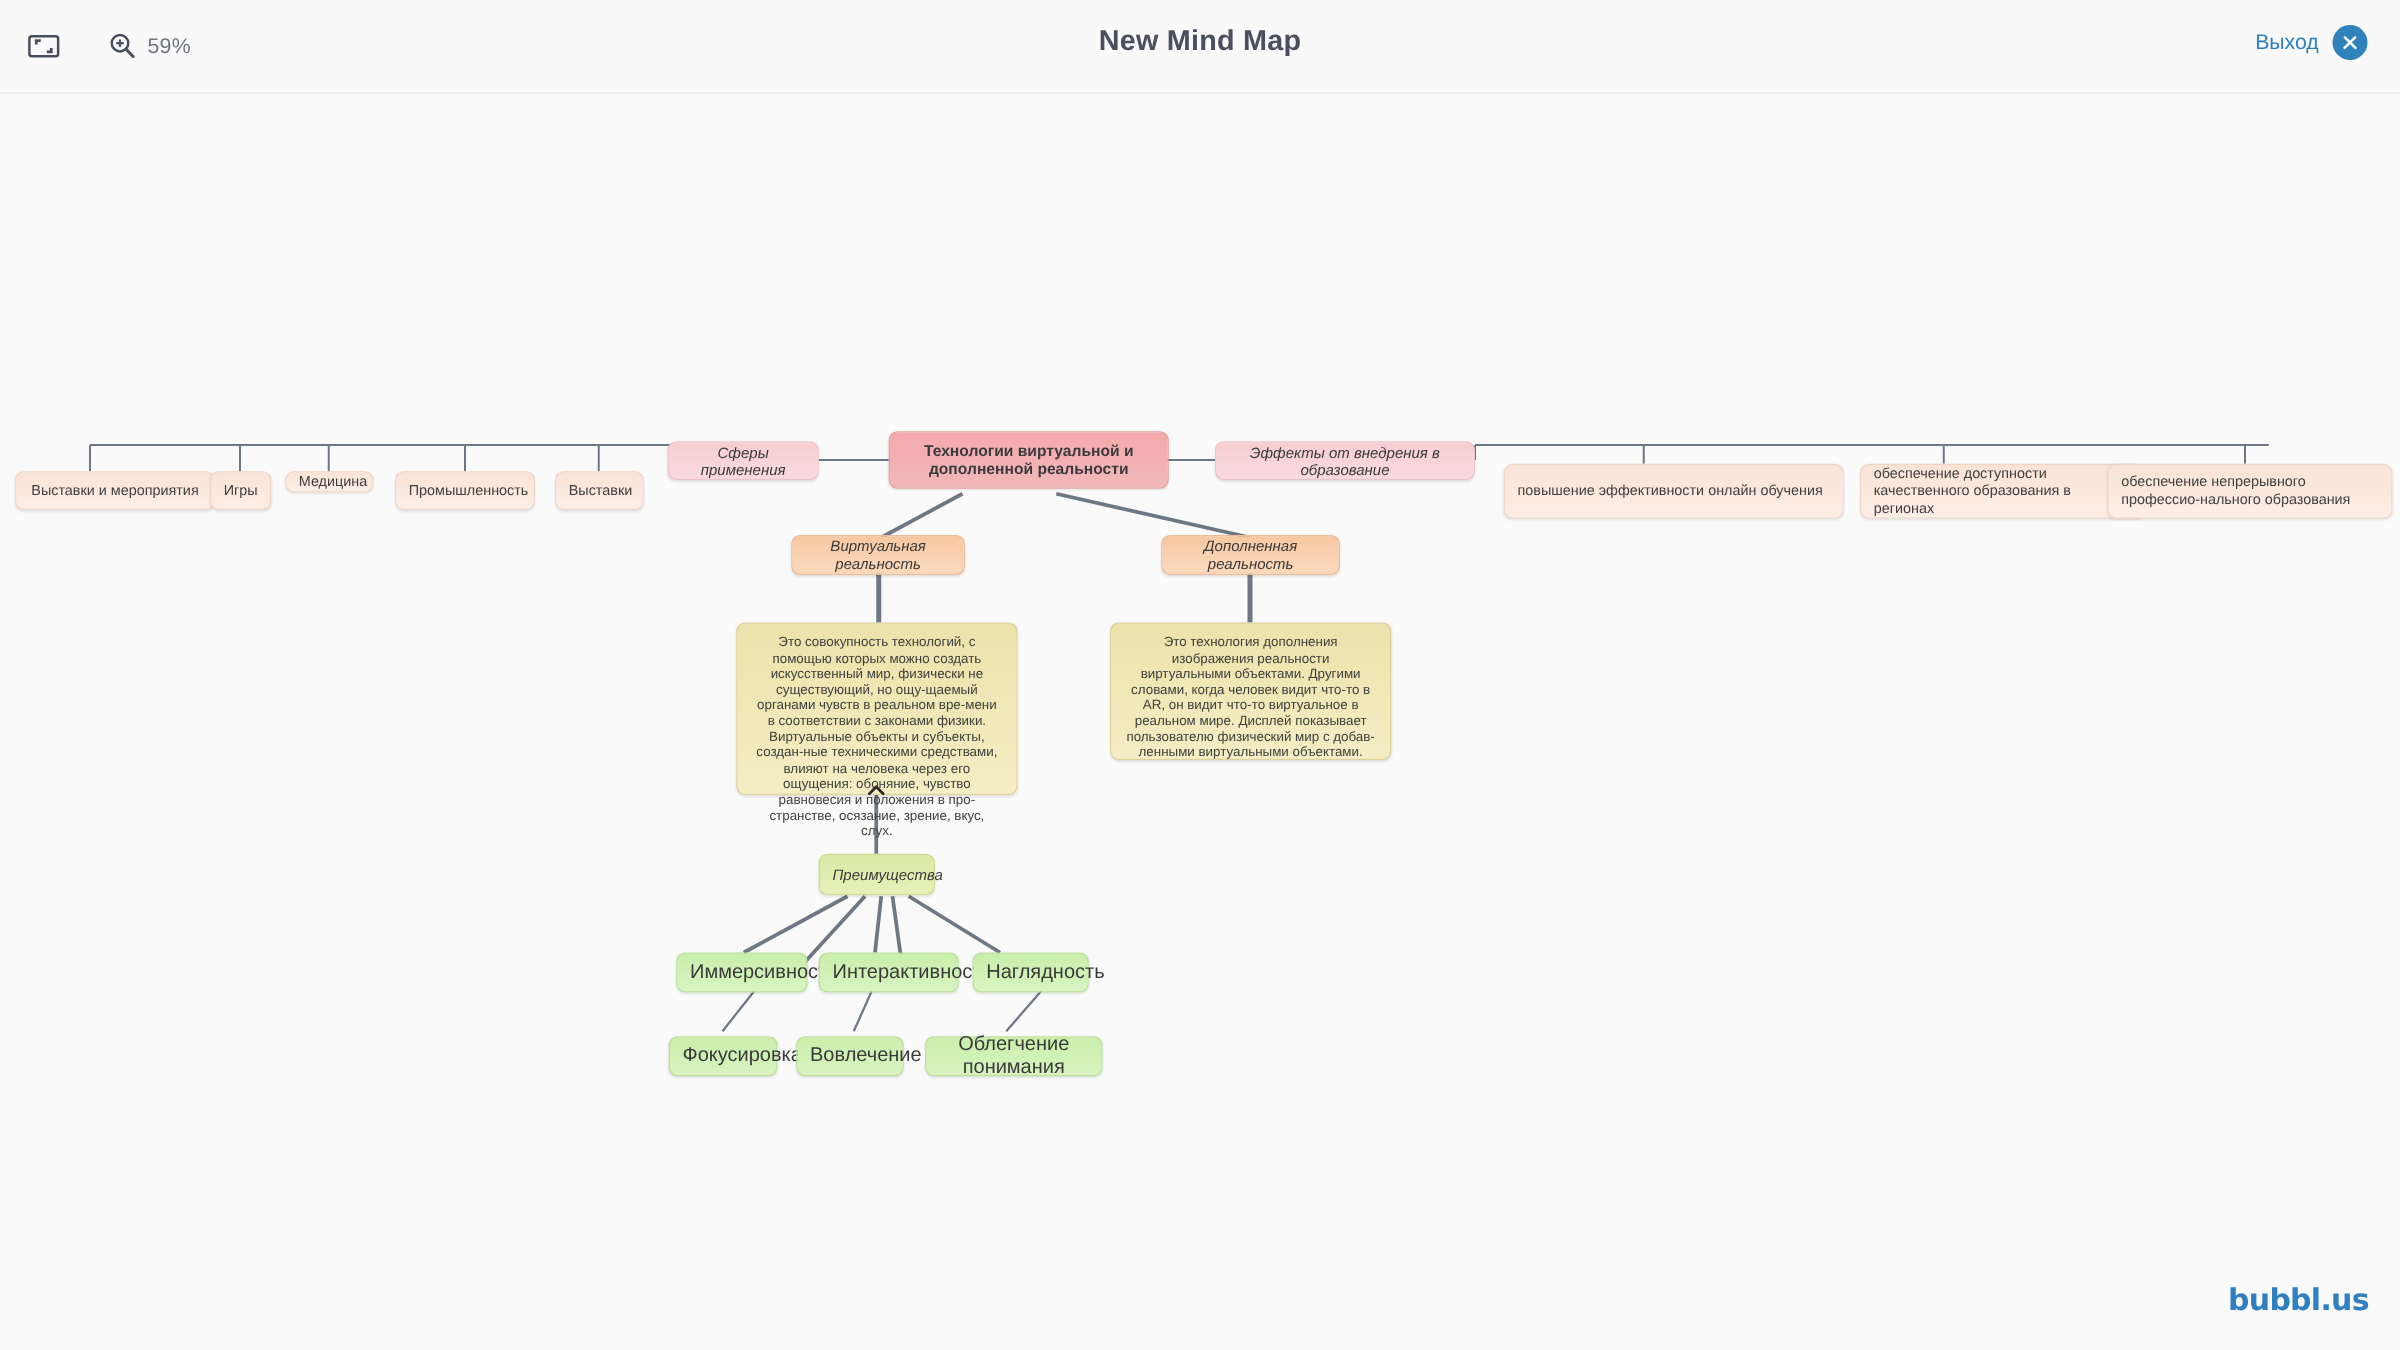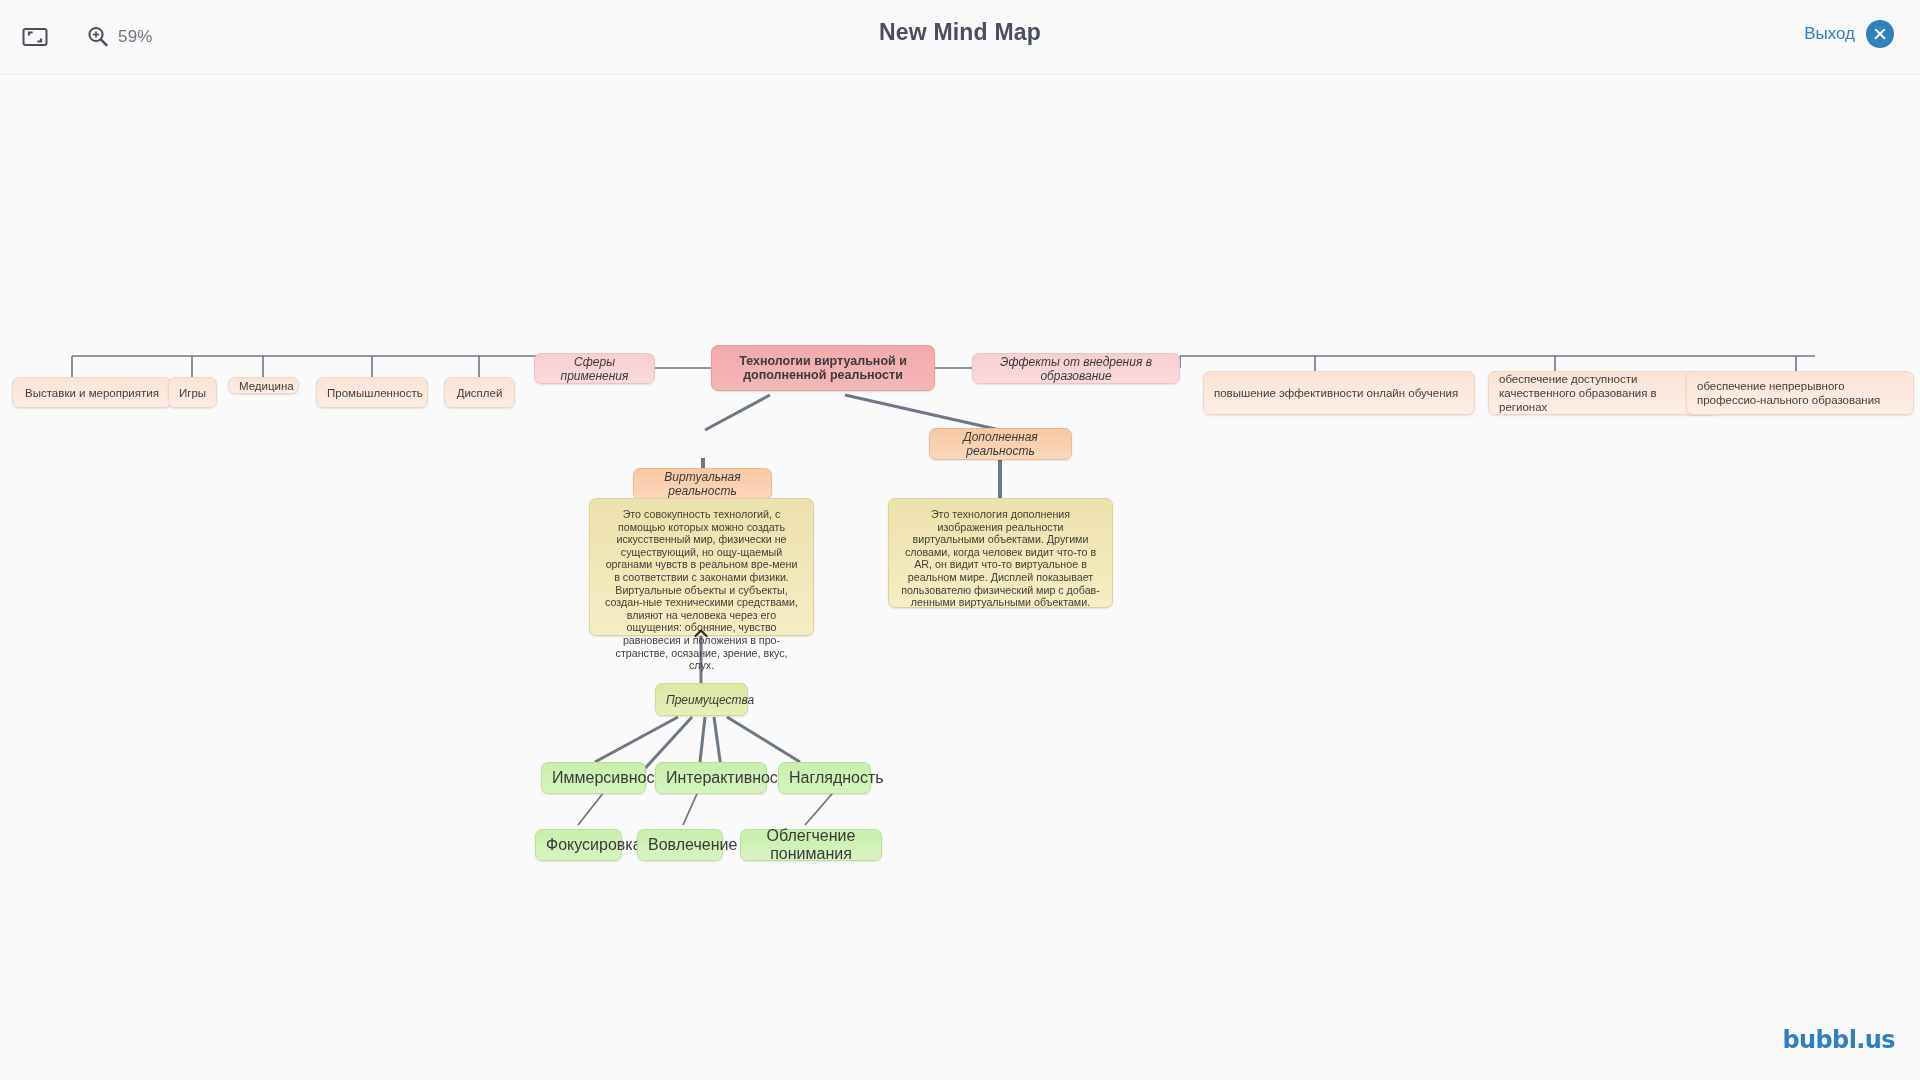--- a/index.html
+++ b/index.html
@@ -251,34 +251,34 @@
   <div class="node n-peach" style="left:168px; top:302px; width:49px; height:31px;">
     <span class="lbl">Игры</span>
   </div>
   <div class="node n-peach" style="left:228px; top:302px; width:71px; height:17px;">
     <span class="lbl">Медицина</span>
   </div>
   <div class="node n-peach" style="left:316px; top:302px; width:112px; height:31px;">
     <span class="lbl">Промышленность</span>
   </div>
   <div class="node n-peach" style="left:444px; top:302px; width:71px; height:31px;">
-    <span class="lbl">Дисплей</span>
+    <span class="lbl">Выставки</span>
   </div>
 
   <div class="node n-peach left-align" style="left:1203px; top:296px; width:272px; height:44px;">
     <span class="lbl" style="text-align:left;">повышение эффективности онлайн обучения</span>
   </div>
   <div class="node n-peach left-align" style="left:1444px; top:296px; width:228px; height:44px;margin-left:44px;">
     <span class="lbl" style="text-align:left;">обеспечение доступности качественного образования в регионах</span>
   </div>
   <div class="node n-peach left-align" style="left:1686px; top:296px; width:228px; height:44px;">
     <span class="lbl" style="text-align:left;">обеспечение непрерывного профессио-нального образования</span>
   </div>
 
-  <div class="node n-orange" style="left:633px; top:353px; width:139px; height:32px;margin-top:40px;">
+  <div class="node n-orange" style="left:633px; top:353px; width:139px; height:32px;">
     <span class="lbl">Виртуальная реальность</span>
   </div>
 
   <div class="node n-yellow" style="left:589px; top:423px; width:225px; height:138px;">
     <span class="lbl">Это совокупность технологий, с помощью которых можно создать искусственный мир, физически не существующий, но ощу-щаемый органами чувств в реальном вре-мени в соответствии с законами физики. Виртуальные объекты и субъекты, создан-ные техническими средствами, влияют на человека через его ощущения: обоняние, чувство равновесия и положения в про-странстве, осязание, зрение, вкус, слух.</span>
   </div>
 
   <div class="collapse-chevron" style="left:694px; top:549px;">
     <svg width="14" height="10" viewBox="0 0 14 10">
       <path d="M1.5 8 L7 2.4 L12.5 8" fill="none" stroke="#2c2c2c" stroke-width="2.2" stroke-linecap="round" stroke-linejoin="round"></path>

